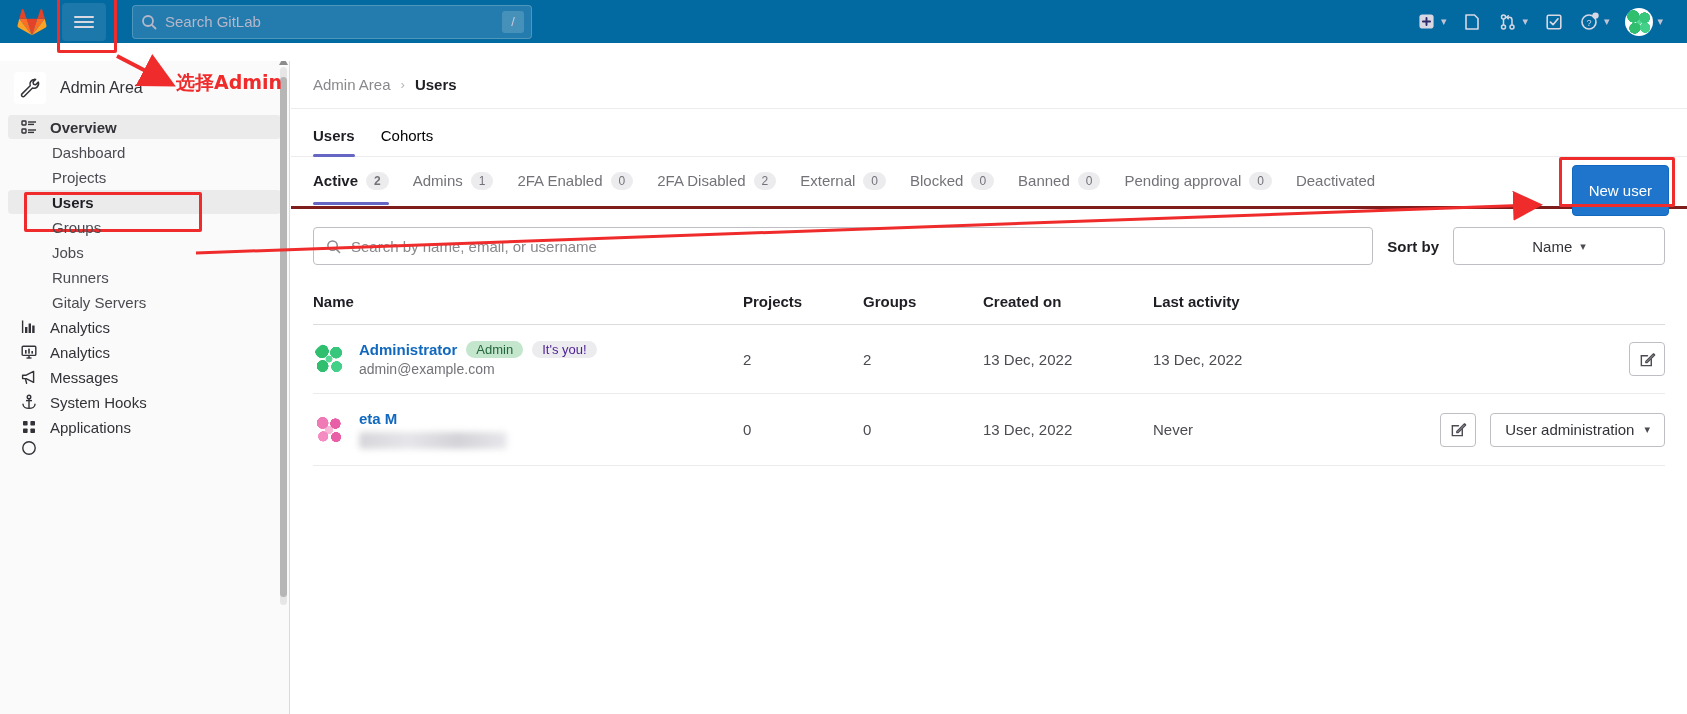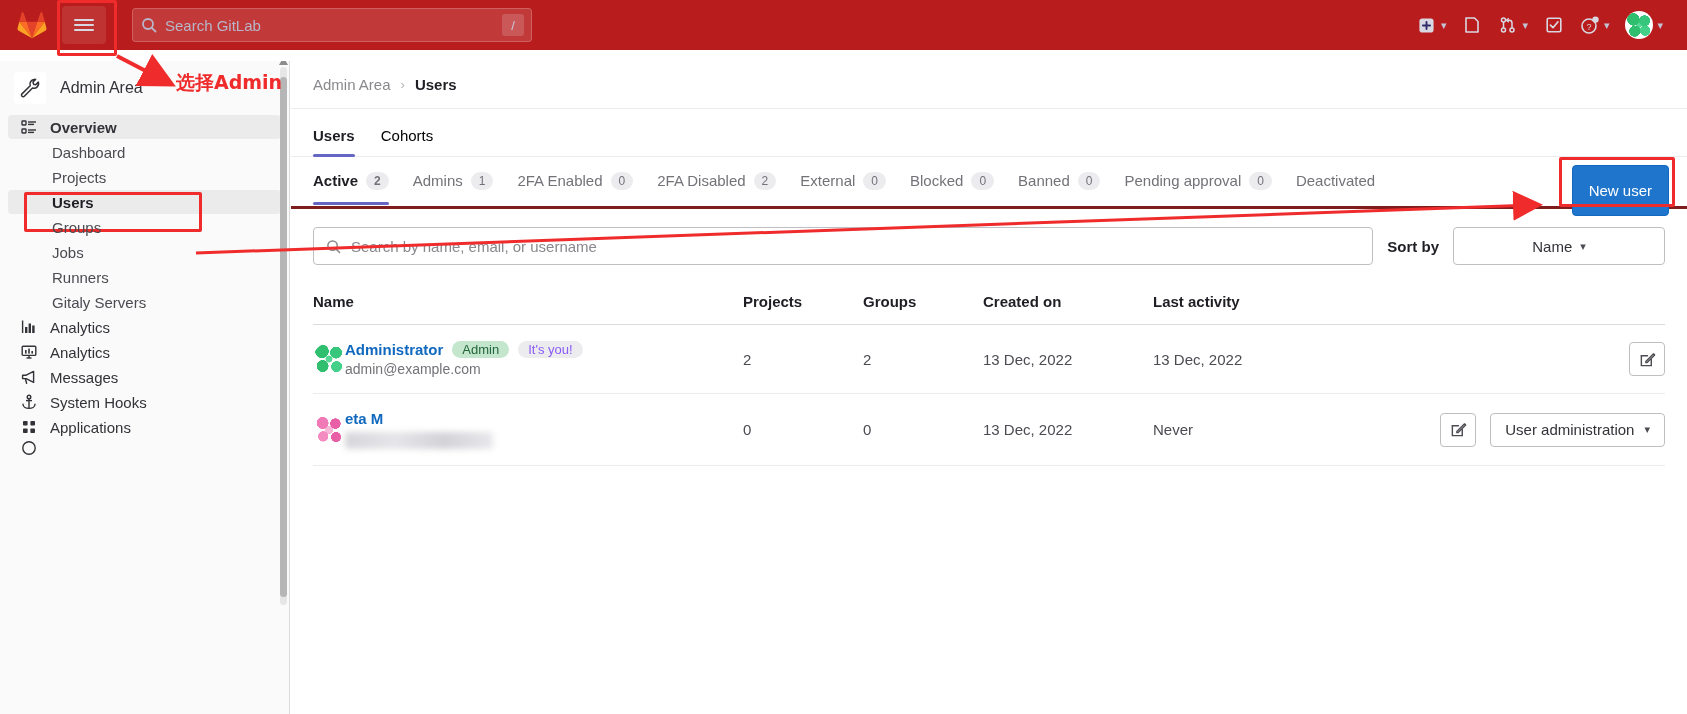--- a/index.html
+++ b/index.html
@@ -7,22 +7,22 @@
     margin: 0; padding: 0;
     width: 1687px; height: 714px;
     overflow: hidden;
     font-family: "Liberation Sans", sans-serif;
     background: #fff;
   }
   .app { position: relative; width: 1687px; height: 714px; }
 
   
   .topnav {
-    position: absolute; top: 0; left: 0; width: 1687px; height: 50px;
-    background: #b91c1c;
+    position: absolute; top: 0; left: 0; width: 1687px; height: 43px;
+    background: #0369a1;
     display: flex; align-items: center;
   }
   .gl-logo { margin-left: 12px; width: 40px; height: 40px; display: flex; align-items: center; justify-content: center; }
   .hamburger-wrap {
     margin-left: 10px; width: 44px; height: 38px;
     display: flex; align-items: center; justify-content: center;
     border-radius: 4px;
     background: rgba(255,255,255,0.10);
     position: relative;
   }
@@ -179,21 +179,21 @@
     padding: 10px 0 14px 0; border-bottom: 1px solid #dcdcde;
   }
   table.users td { padding: 16px 0; border-bottom: 1px solid #ececef; vertical-align: middle; font-size: 15px; color: #4b4b52; }
   .col-name { width: 430px; }
   .col-proj { width: 120px; }
   .col-grp { width: 120px; }
   .col-created { width: 170px; }
   .col-act { width: 210px; }
   .col-buttons { text-align: right; }
 
-  .user-cell { display: flex; align-items: center; }
+  .user-cell { display: flex; align-items: center; gap: 14px; }
   .avatar {
     width: 32px; height: 32px; border-radius: 50%; flex: 0 0 32px;
   }
   .avatar.admin {
     background:
       radial-gradient(circle at 28% 26%, #2fbf6f 0 20%, transparent 21%),
       radial-gradient(circle at 72% 30%, #37c77c 0 18%, transparent 19%),
       radial-gradient(circle at 30% 72%, #2fbf6f 0 18%, transparent 19%),
       radial-gradient(circle at 74% 74%, #43d18a 0 16%, transparent 17%),
       radial-gradient(circle at 50% 50%, #55d894 0 15%, transparent 16%),
@@ -205,21 +205,21 @@
       radial-gradient(circle at 70% 30%, #e95fa7 0 16%, transparent 17%),
       radial-gradient(circle at 32% 70%, #f48cc2 0 16%, transparent 17%),
       radial-gradient(circle at 72% 72%, #e95fa7 0 15%, transparent 16%),
       radial-gradient(circle at 50% 50%, #f9b7d8 0 18%, transparent 19%),
       #ffffff;
   }
   .user-name { color: #1068bf; font-weight: 600; font-size: 15px; cursor: pointer; }
   .user-email { color: #737278; font-size: 14px; margin-top: 3px; }
   .name-line1 { display: flex; align-items: center; gap: 9px; }
   .badge-admin { background: #c3e6cd; color: #24663b; font-size: 13px; border-radius: 10px; padding: 1px 10px; }
-  .badge-you { background: #ececef; color: #8b5cf6; font-size: 13px; border-radius: 10px; padding: 1px 10px; }
+  .badge-you { background: #ececef; color: #4c1d95; font-size: 13px; border-radius: 10px; padding: 1px 10px; }
   .blurred-email {
     margin-top: 5px; width: 148px; height: 17px; border-radius: 3px;
     background: linear-gradient(90deg,#d6d6da,#e6e6ea,#d2d2d7,#e8e8ec);
     filter: blur(3px);
   }
 
   .btn-icon {
     width: 36px; height: 34px; border: 1px solid #bfbfc3; border-radius: 4px;
     background: #fff; display: inline-flex; align-items: center; justify-content: center;
     cursor: pointer; vertical-align: middle;

